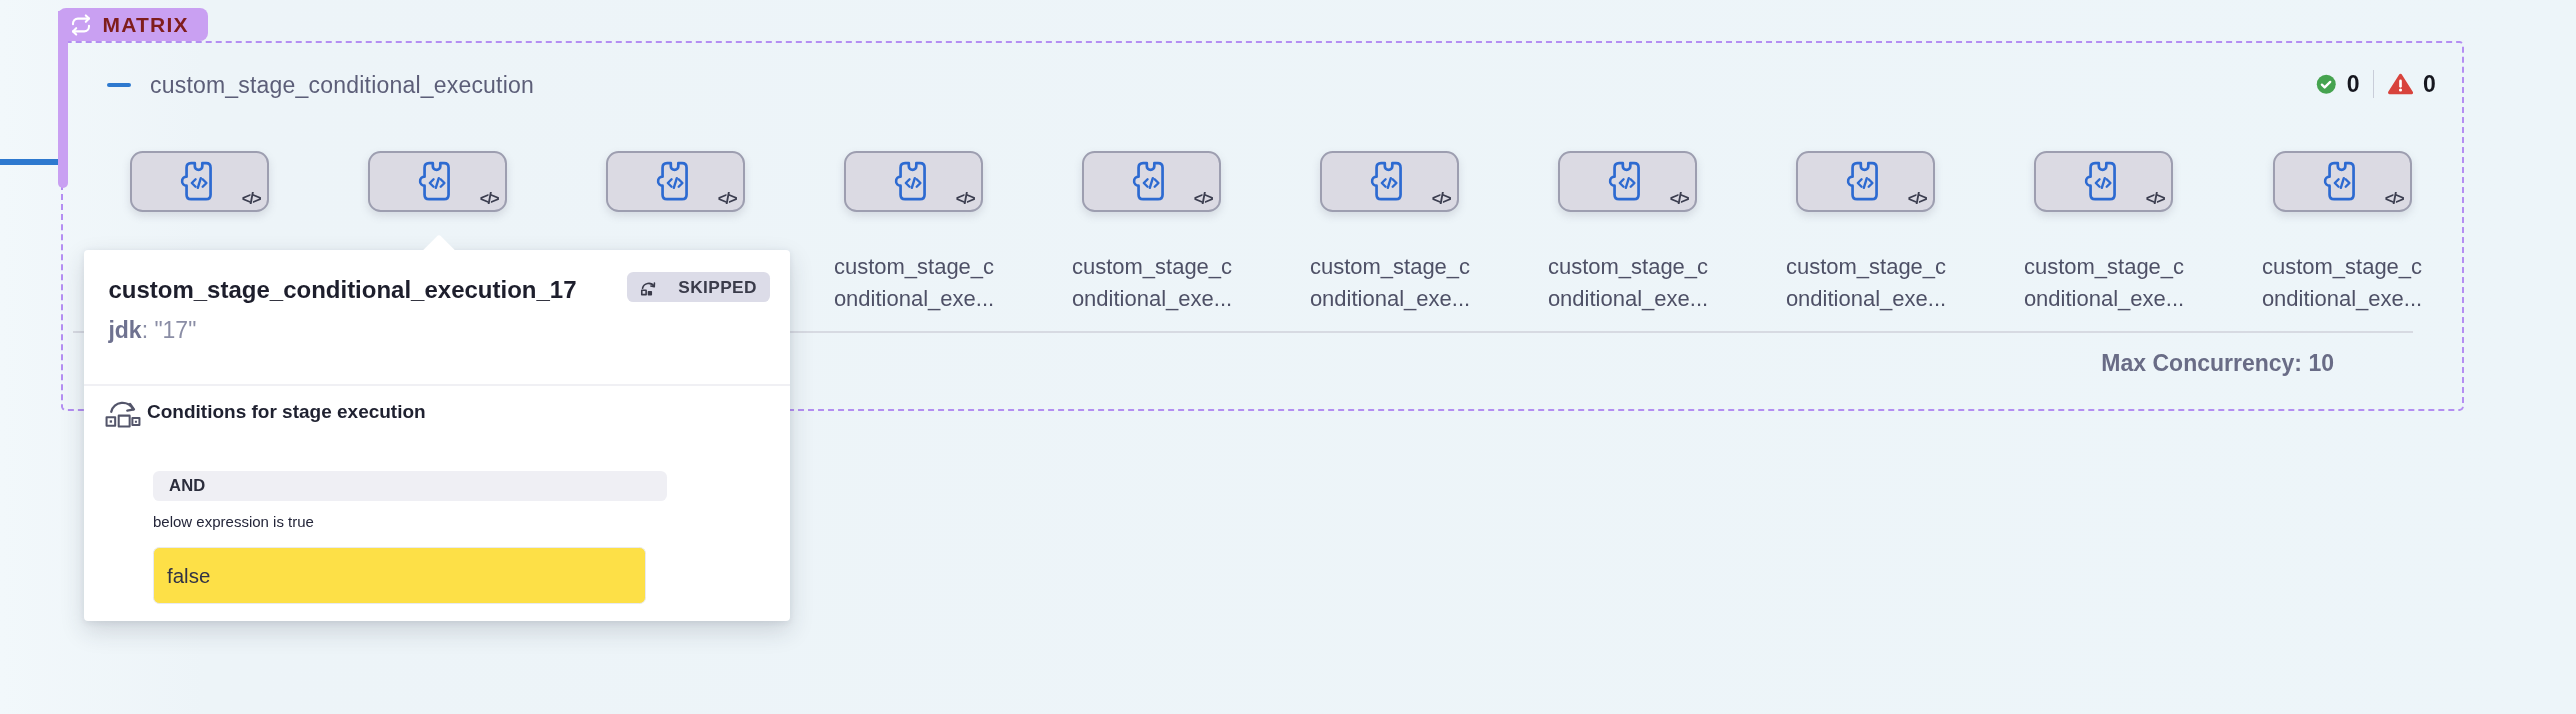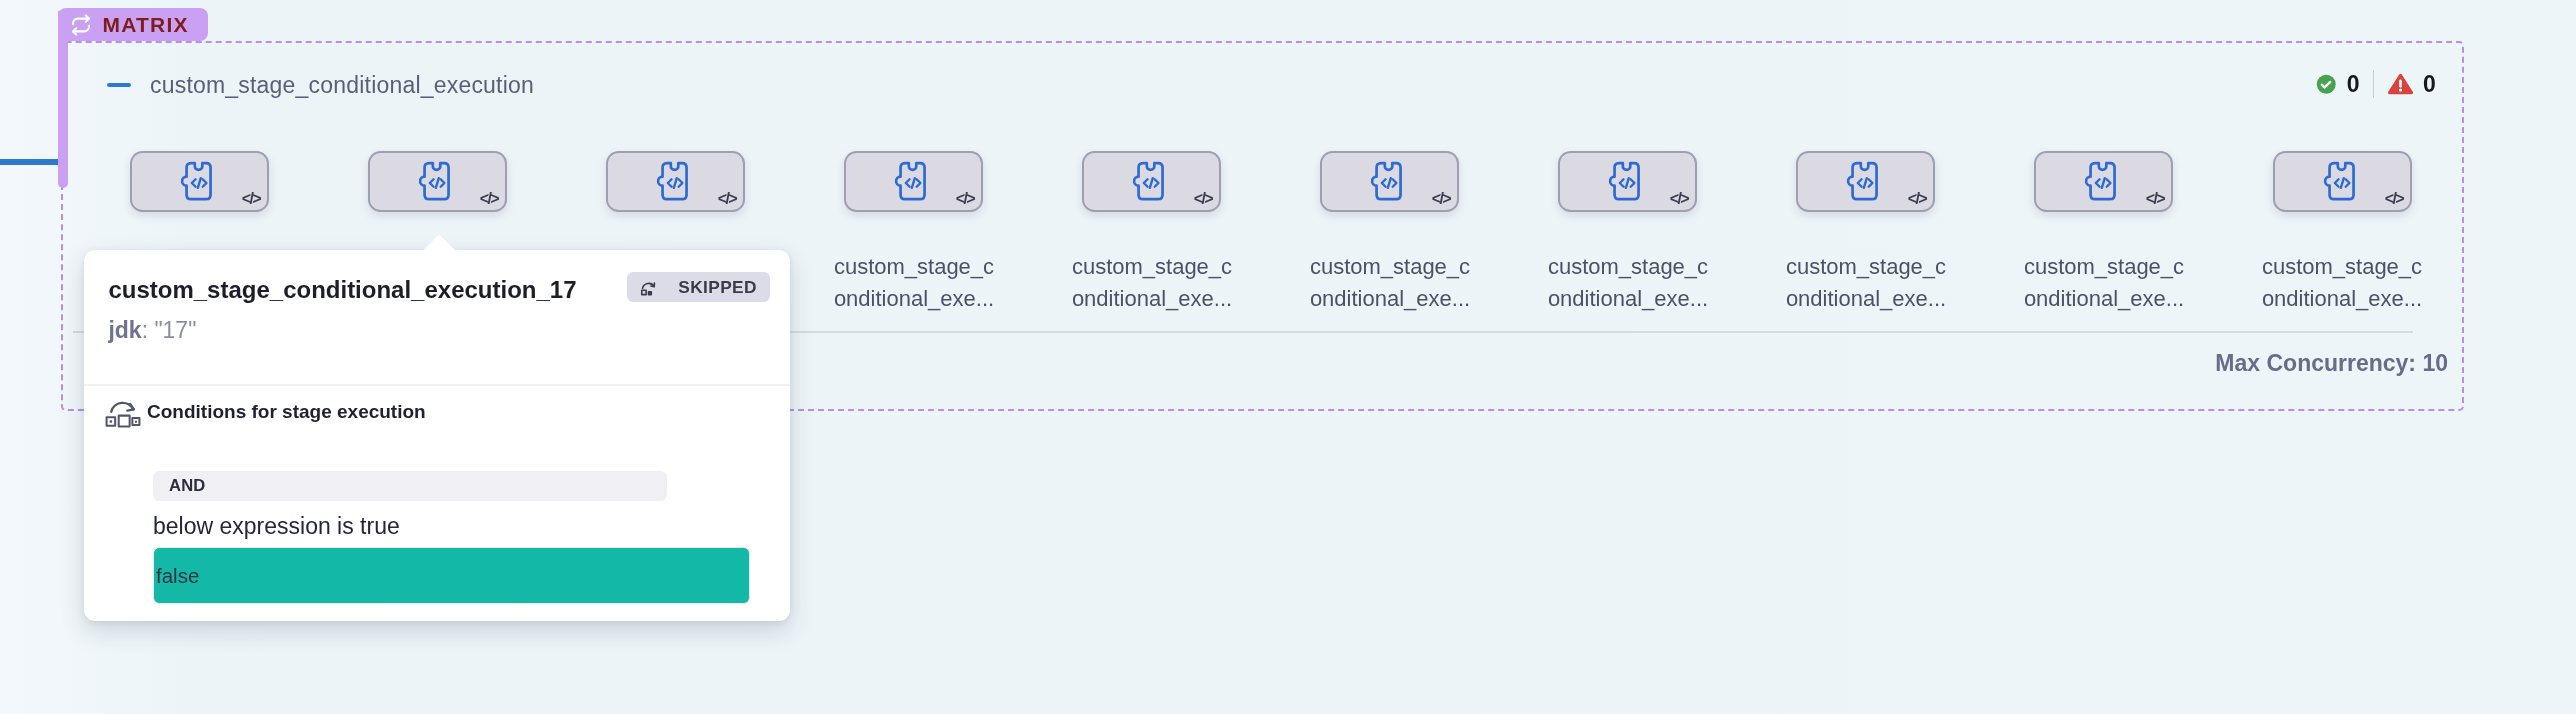--- a/index.html
+++ b/index.html
@@ -78,28 +78,28 @@
     position: absolute; top: 251px; width: 238px; text-align: center;
     font-size: 22px; line-height: 32px; color: #4e5066; z-index: 1;
   }
 
   
   .row-separator {
     position: absolute; left: 73px; top: 331px; width: 2340px; height: 1.6px;
     background: #d7dae2; z-index: 1;
   }
   .max-concurrency {
-    position: absolute; left: 1975px; top: 350px; width: 473px; text-align: right;
+    position: absolute; left: 1861px; top: 350px; width: 473px; text-align: right;
     font-size: 23px; font-weight: 700; color: #696c86; z-index: 2;
   }
 
   
   .popover {
     position: absolute; left: 84px; top: 250px; width: 706px; height: 371px;
-    background: #ffffff; border-radius: 11px;
+    background: #ffffff; border-radius: 4px;
     box-shadow: 0 9.5px 24px rgba(40,41,61,0.16), 0 1.6px 6.3px rgba(40,41,61,0.08);
     z-index: 10;
   }
   .popover-arrow {
     position: absolute; left: 341px; top: -10.2px; width: 28px; height: 28px;
     background: #ffffff; transform: rotate(45deg); border-radius: 3.2px; z-index: 0;
   }
   .popover > .inner { position: absolute; inset: 0; z-index: 1; }
   .popover-title {
     position: absolute; left: 24.4px; top: 26px;
@@ -121,25 +121,25 @@
     position: absolute; left: 63px; top: 151px;
     font-size: 19px; font-weight: 700; color: #1f2130;
   }
   .cond-desc { position: absolute; left: 69px; top: 190px; font-size: 17px; color: #24263a; }
   .and-bar {
     position: absolute; left: 69px; top: 221px; width: 514px; height: 30px;
     background: #efeff4; border-radius: 6.3px;
     display: flex; align-items: center; padding-left: 16px; box-sizing: border-box;
   }
   .and-bar .txt { font-size: 16.6px; font-weight: 700; color: #2b2d3c; letter-spacing: 0.2px; }
-  .cond-hint { position: absolute; left: 69px; top: 263px; font-size: 23px; color: #24263a; }
+  .cond-hint { position: absolute; left: 69px; top: 263px; font-size: 15px; color: #24263a; }
   .expr-box {
-    position: absolute; left: 69px; top: 297px; width: 597px; height: 57px;
-    background: #14b8a6; border: 1.6px solid #e8eaf0; border-radius: 6.3px;
-    display: flex; align-items: center; padding-left: 2px; box-sizing: border-box;
+    position: absolute; left: 69px; top: 297px; width: 493px; height: 57px;
+    background: #fde047; border: 1.6px solid #e8eaf0; border-radius: 6.3px;
+    display: flex; align-items: center; padding-left: 13px; box-sizing: border-box;
     font-size: 20.5px; color: #303246;
   }
 
   svg { display: block; }
 </style>
 </head>
 <body>
 
 <div class="screen">
 

